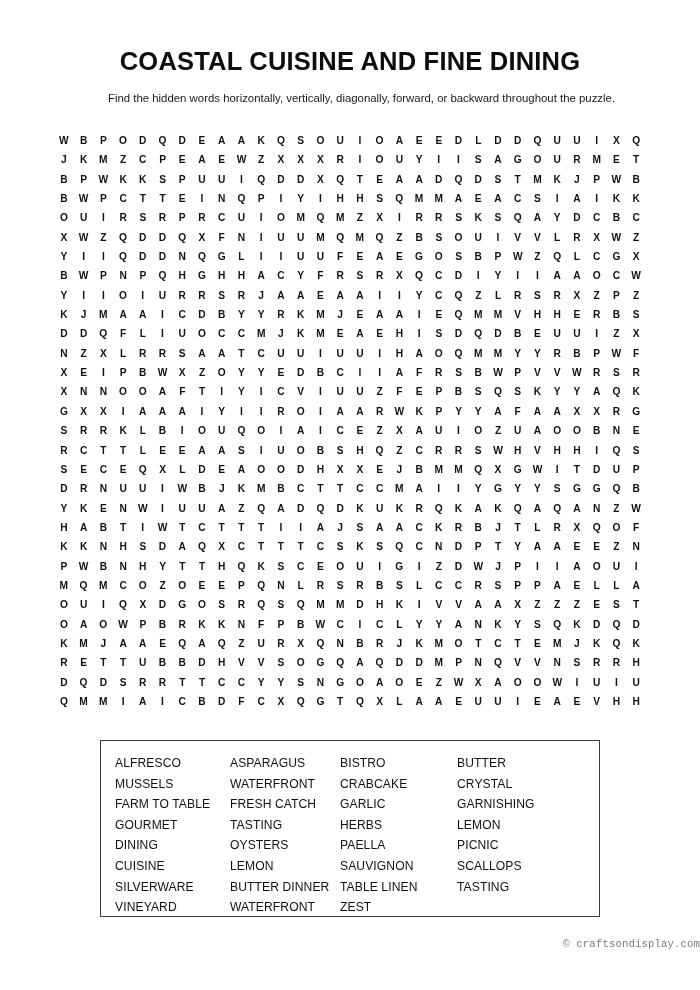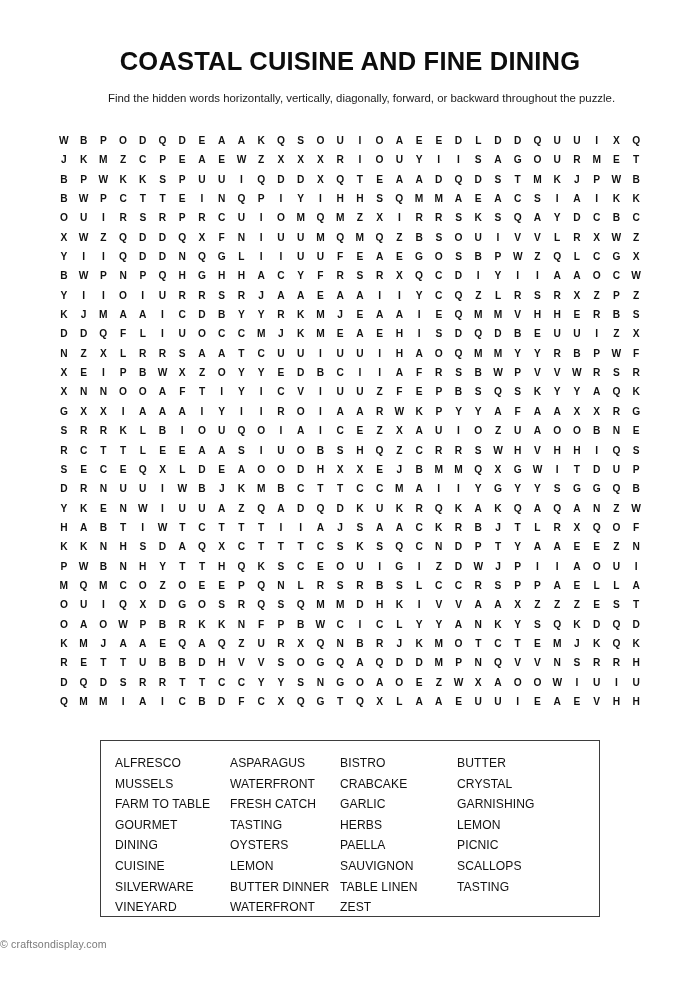--- a/index.html
+++ b/index.html
@@ -97,24 +97,25 @@
     white-space: nowrap;
     letter-spacing: 0.1px;
   }
 
   
   .footer {
     position: absolute;
     top: 938px;
     left: 0;
     right: 0;
-    text-align: left;
+    text-align: right;
     font-size: 10.6px;
     color: #7a7a7a;
     letter-spacing: 0.15px;
+    font-family: Liberation Mono, monospace;
   }
 </style>
 </head>
 <body>
 
 <div class="page">
 
   <h1 class="title">COASTAL CUISINE AND FINE DINING</h1>
 
   <div class="subtitle">Find the hidden words horizontally, vertically, diagonally, forward, or backward throughout the puzzle.</div>

